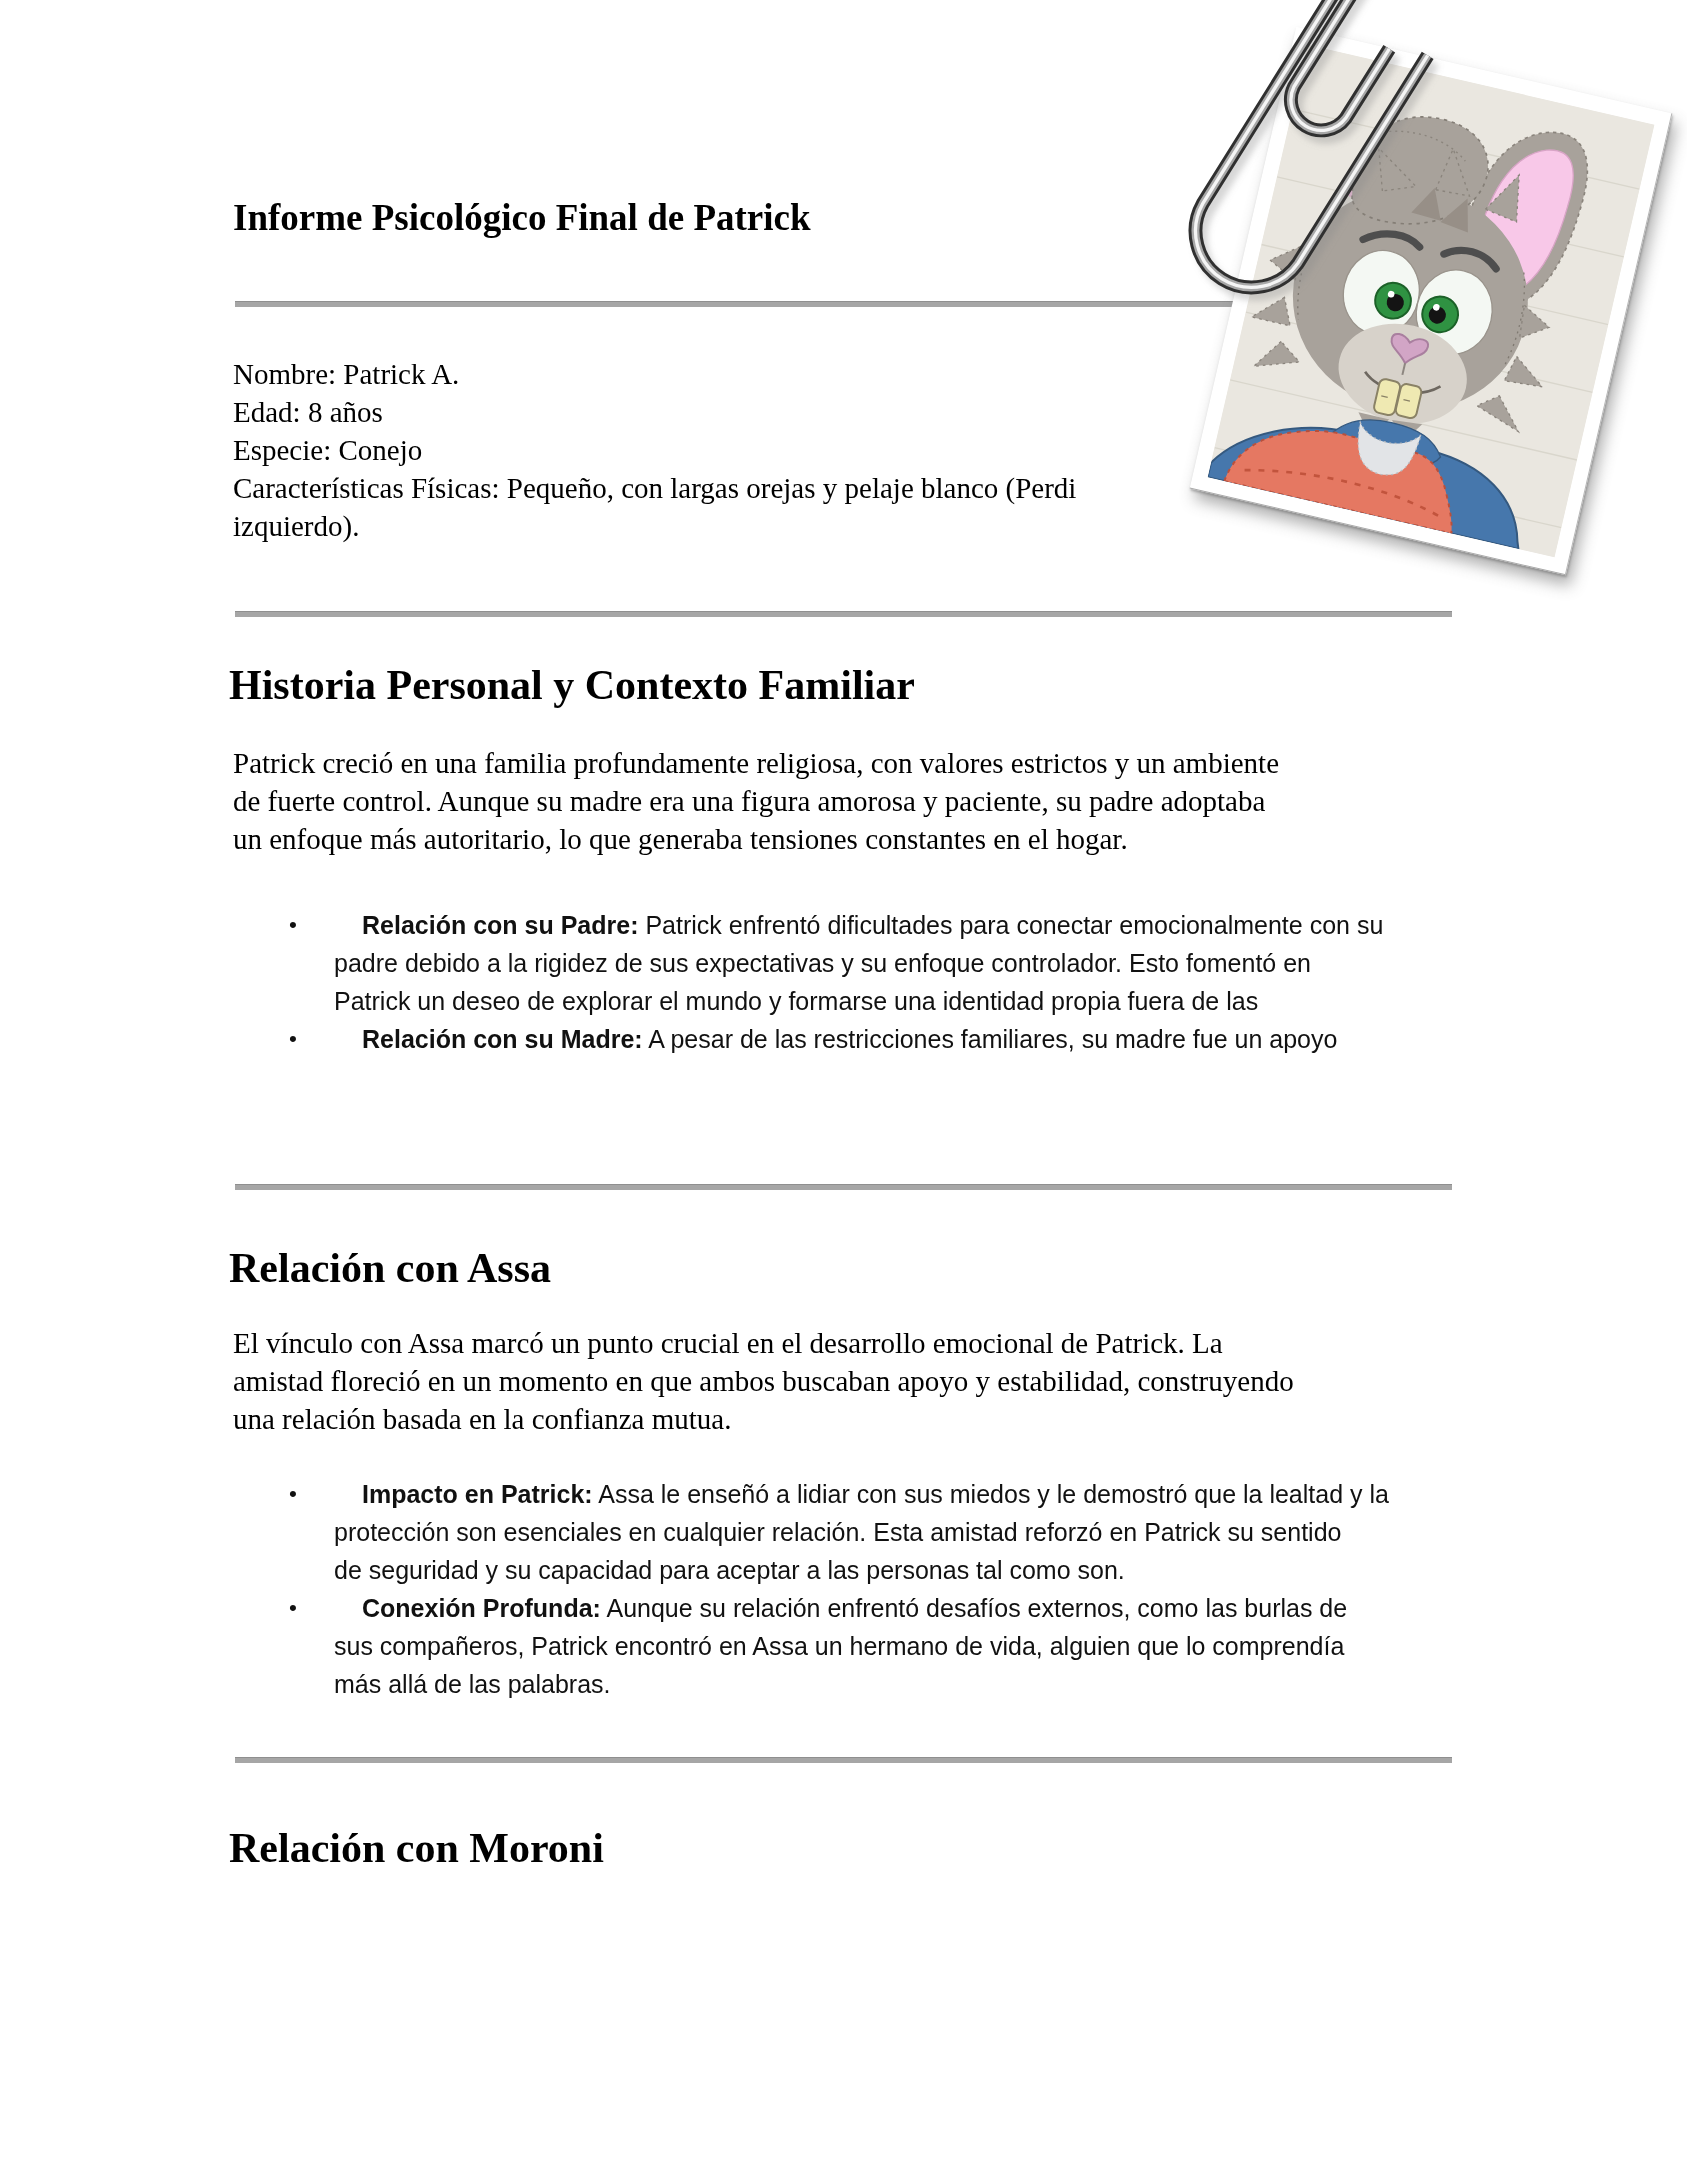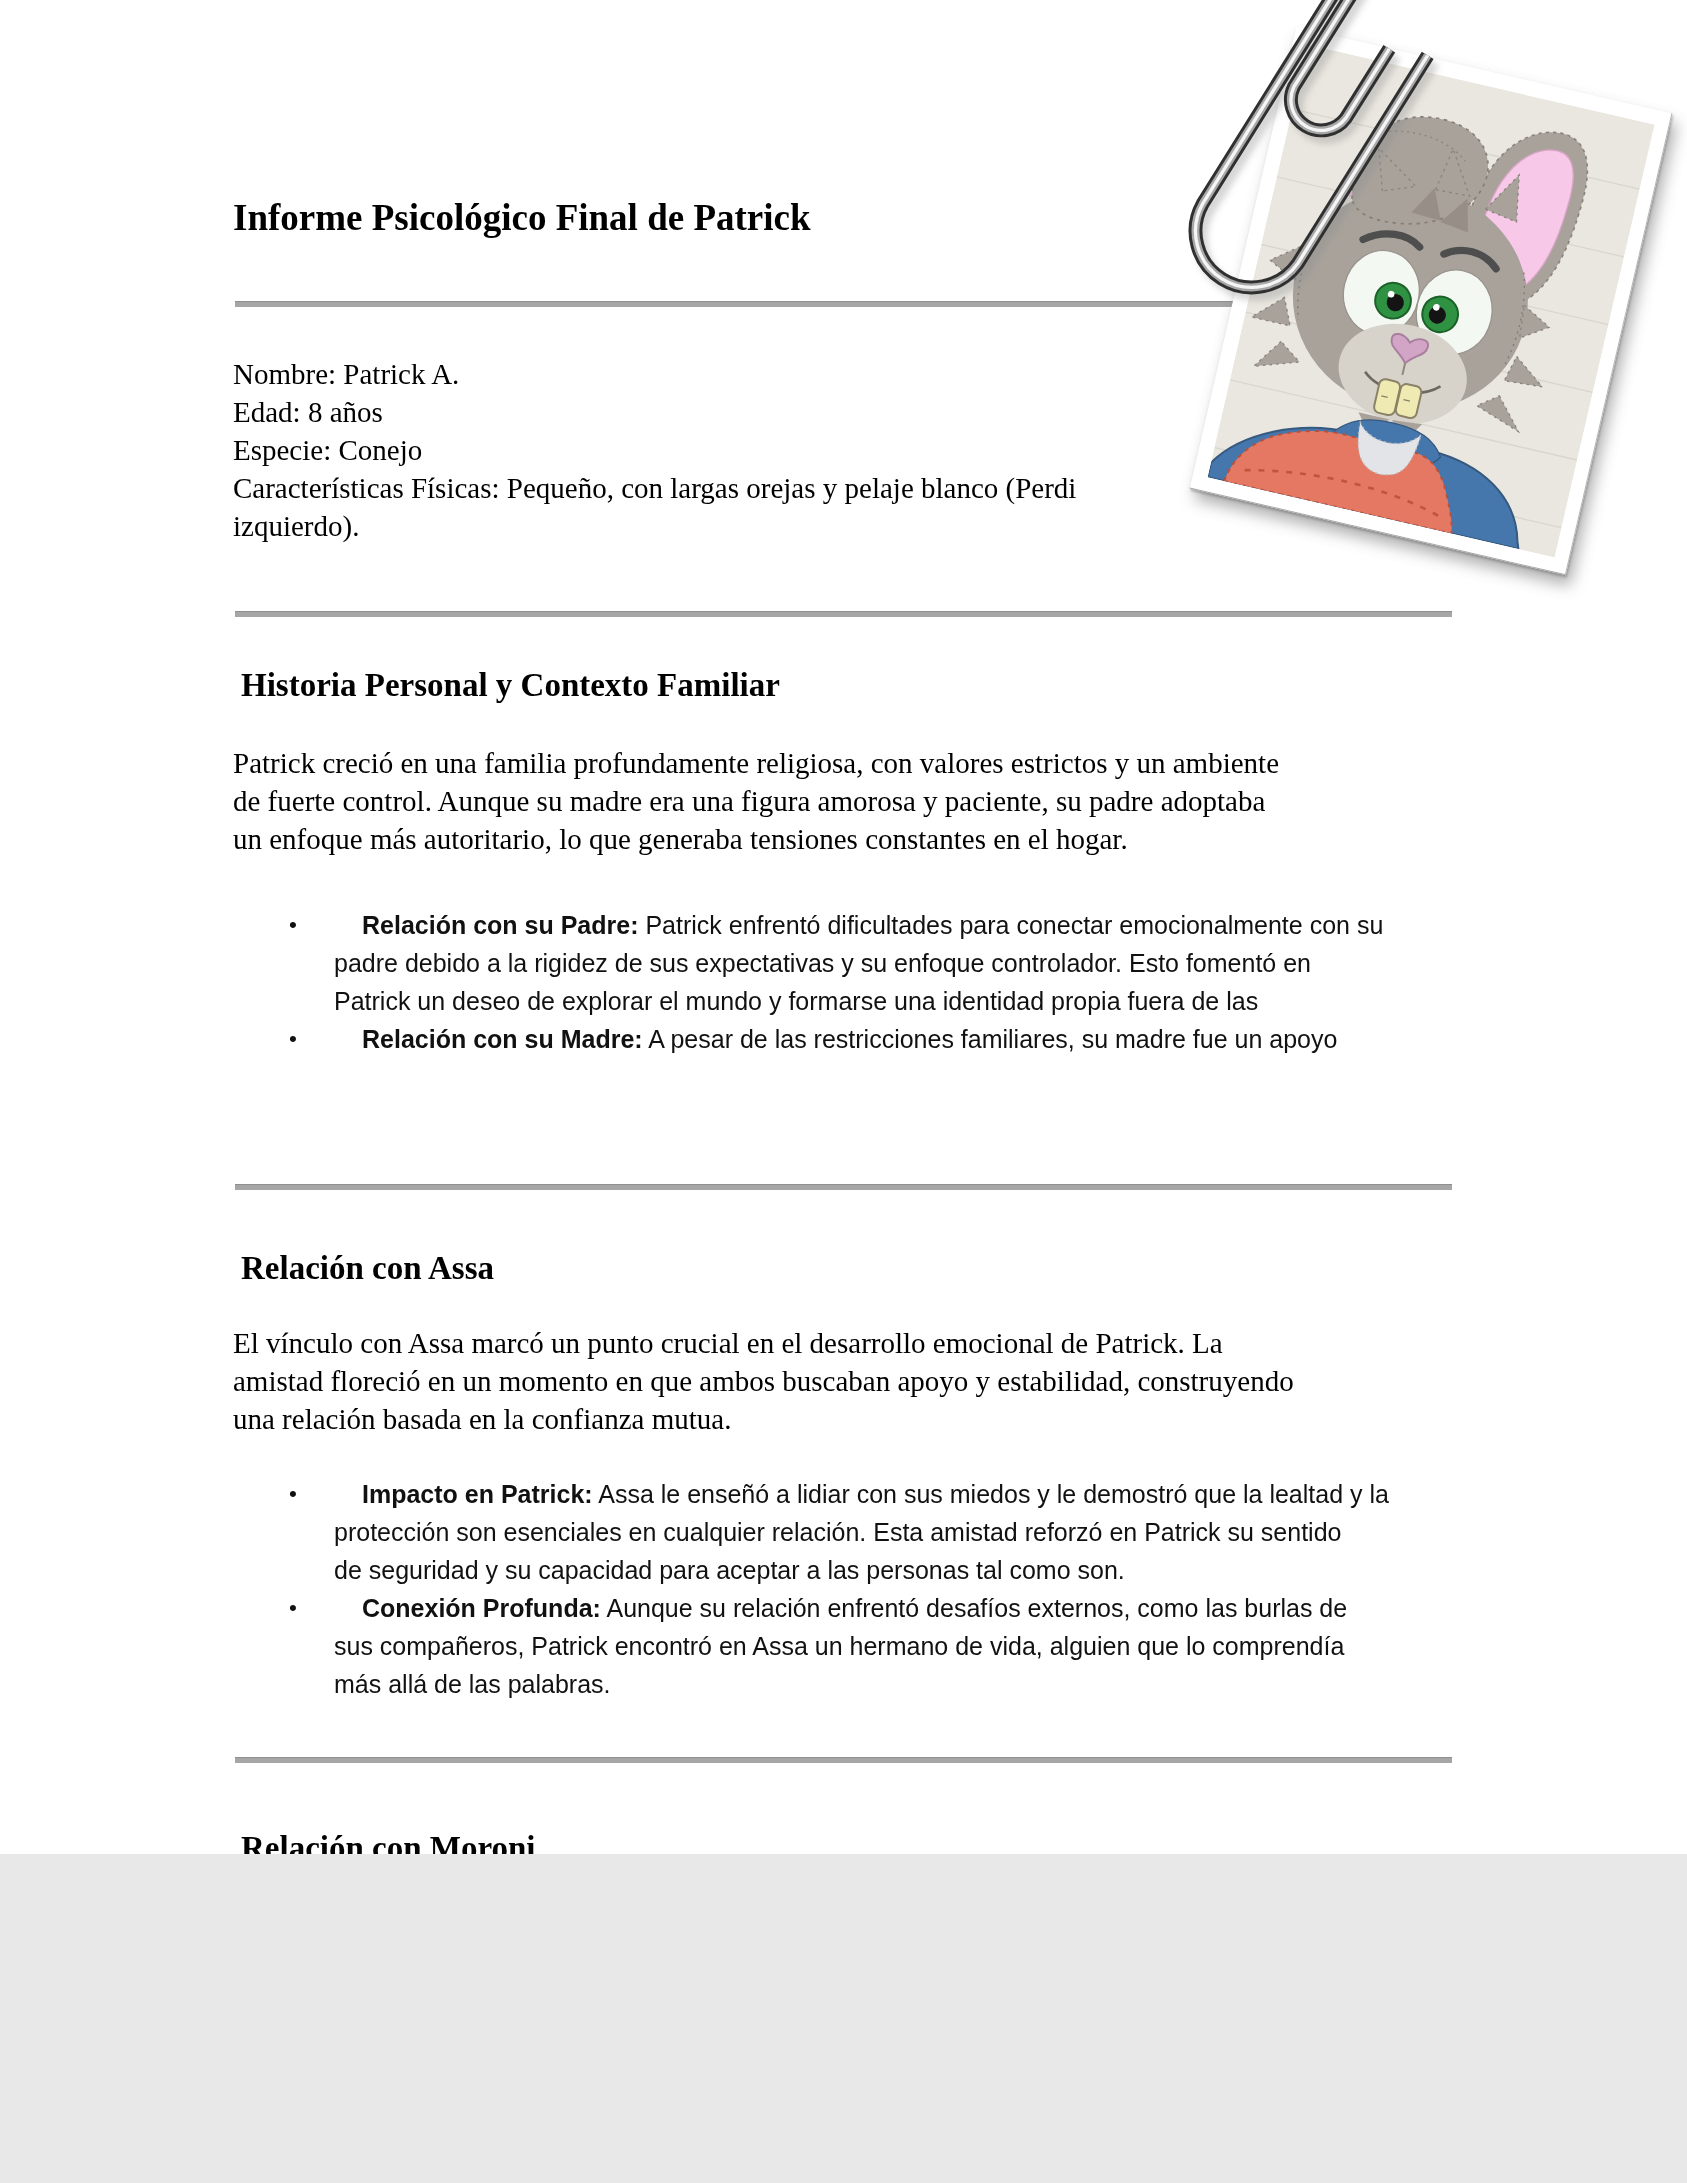--- a/index.html
+++ b/index.html
@@ -1,18 +1,18 @@
 <!DOCTYPE html>
 <html style="font-size:10.6px"><head>
 <meta charset="utf-8">
 <style>
   html,body{margin:0;padding:0;background:#e8e8e8;}
   #page{
     position:relative;
-    width:1687px;height:1854px;
+    width:1687px;height:2183px;
     background:#ffffff;
     overflow:hidden;
     font-family:"Liberation Serif", serif;
     color:#000;
   }
   .abs{position:absolute;}
   .doc-title{
     left:233px;top:198px;
     font-size:37px;font-weight:bold;line-height:40px;
     white-space:nowrap;z-index:10;
@@ -21,22 +21,22 @@
     left:235px;width:1217px;height:5.3px;
     background:#a6a6a6;border-top:0.7px solid #8f8f8f;
     z-index:10;
   }
   .serif-block{left:233px;z-index:10;}
   .serif-line{
     font-size:29px;line-height:38px;white-space:nowrap;
   }
   .lbl{font-weight:normal;}
   .sec-heading{
-    left:241px;
-    font-size:33px;font-weight:bold;line-height:36px;
+    left:229px;
+    font-size:42px;font-weight:bold;line-height:36px;
     white-space:nowrap;z-index:10;
   }
   .bullet-list{left:235px;z-index:10;width:1257px;}
   .bullet-item{position:relative;padding-left:99px;}
   .sans-line{
     font-family:"Liberation Sans", sans-serif;
     font-size:25px;line-height:38px;color:#111;
     white-space:nowrap;
   }
   .dot{

